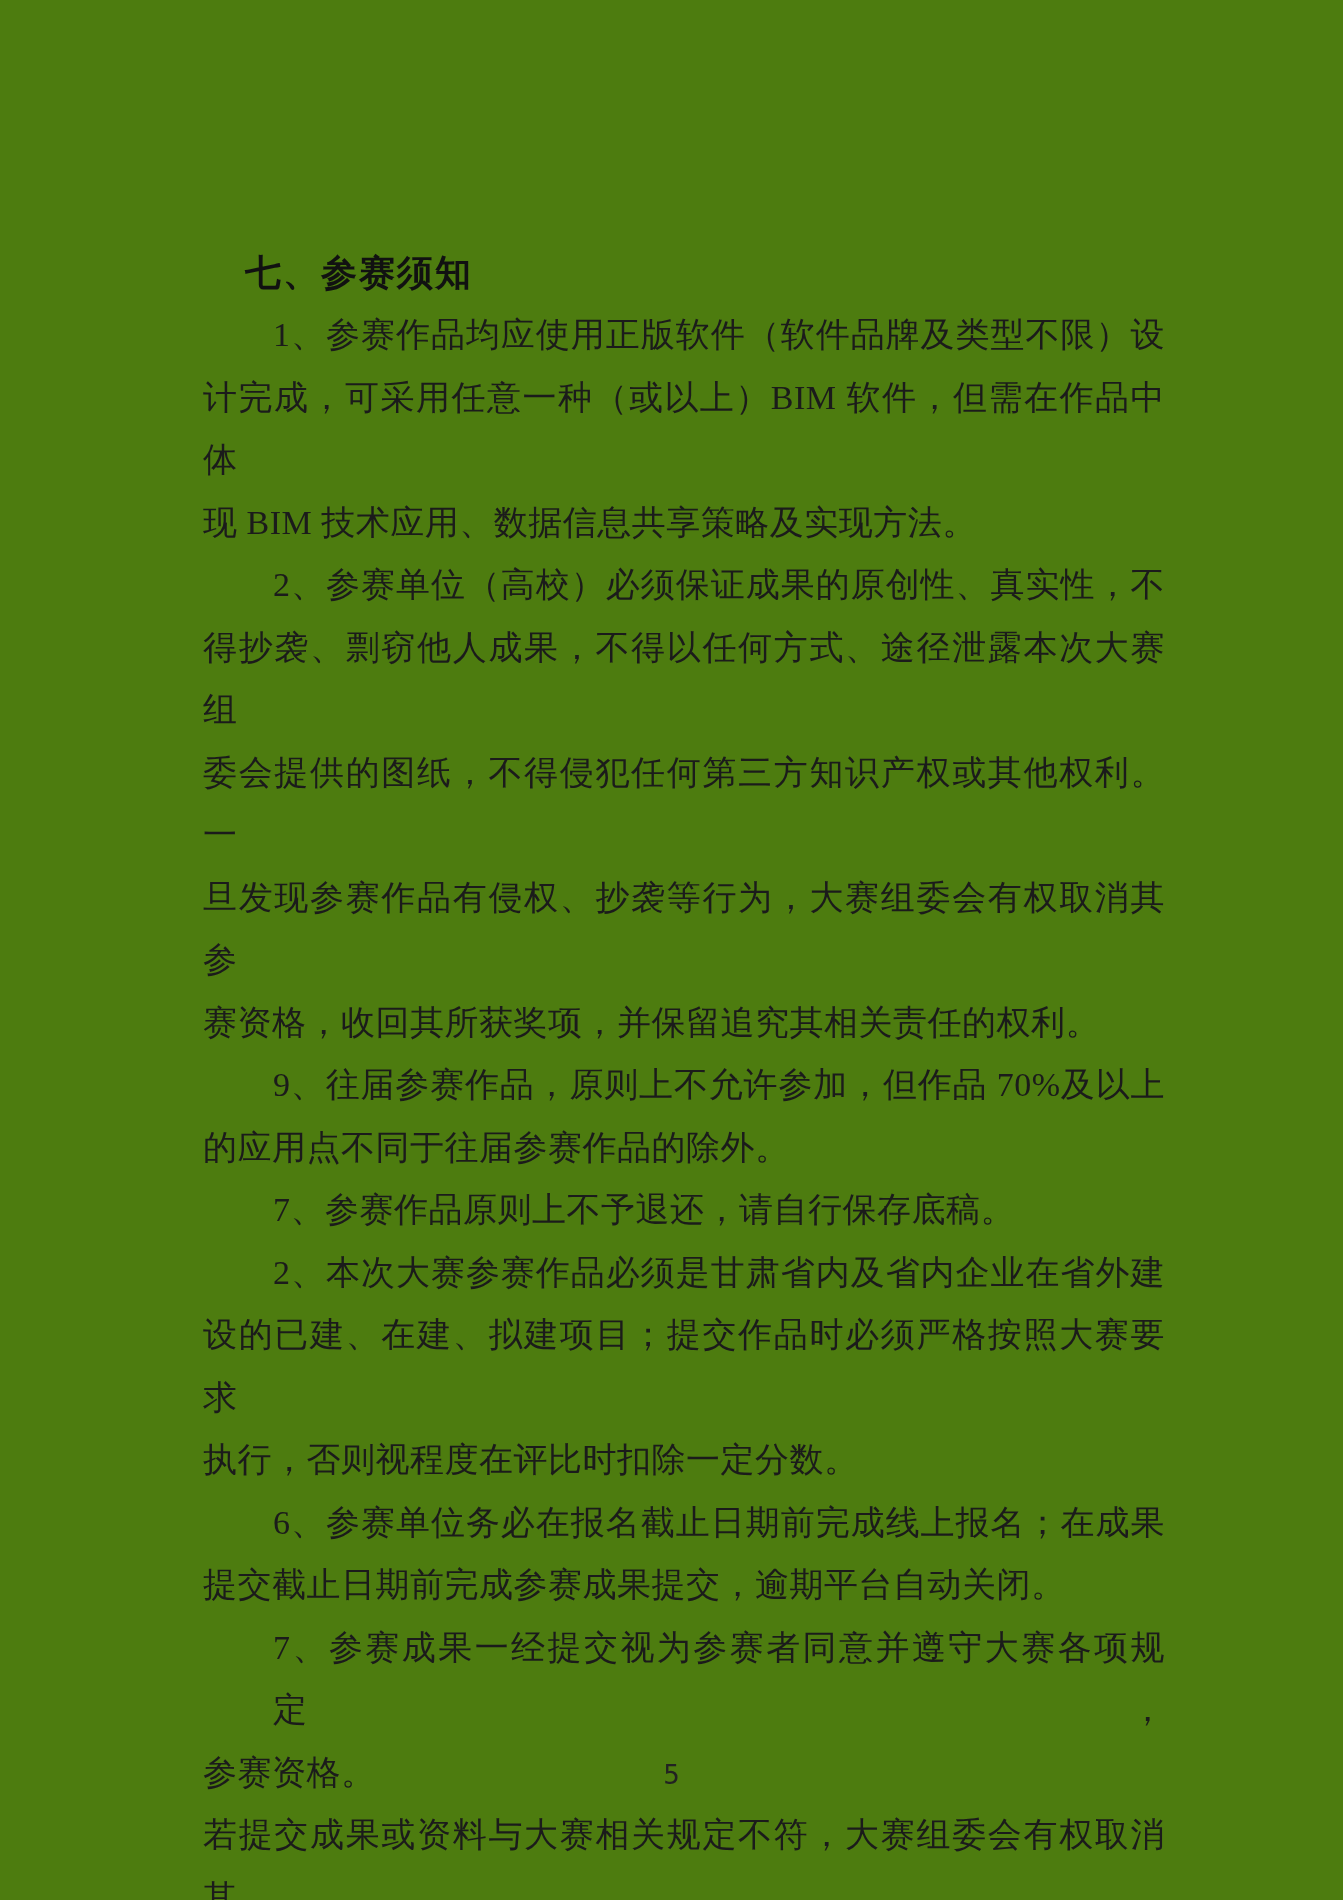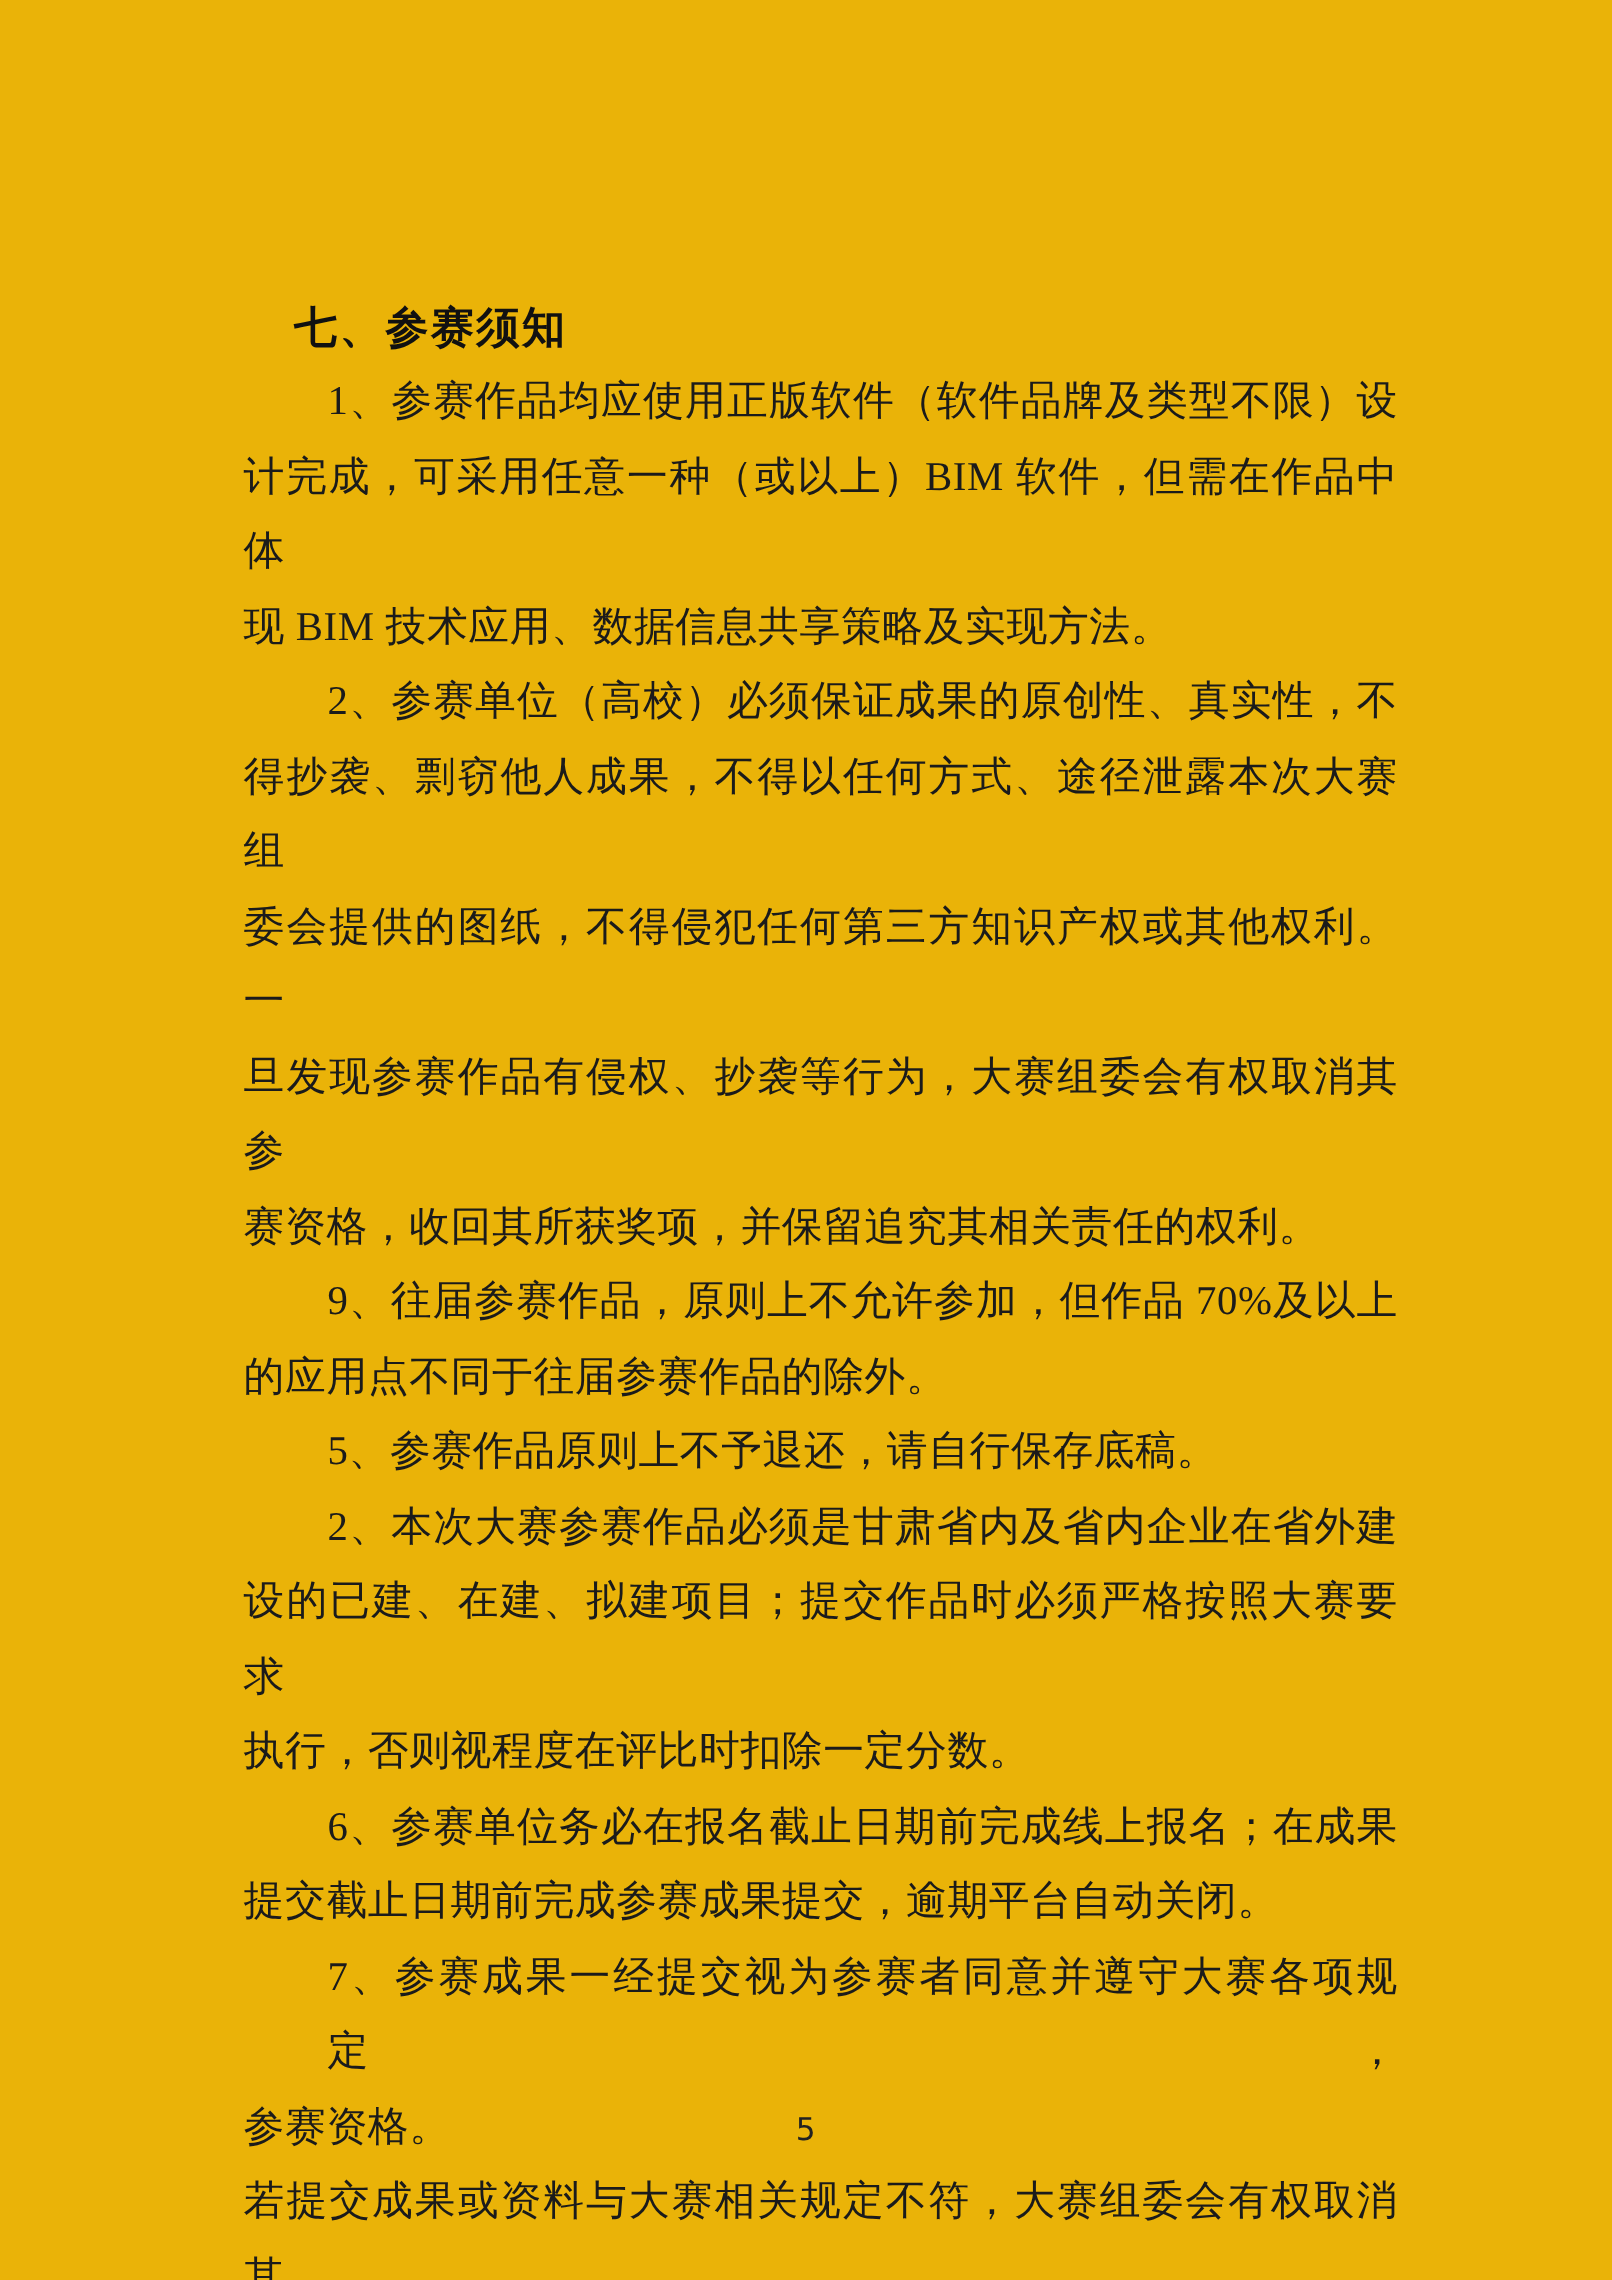--- a/index.html
+++ b/index.html
@@ -4,21 +4,21 @@
 <style>
   html, body { margin: 0; padding: 0; }
   body {
     width: 1343px; height: 1900px;
     background: #ffffff;
     position: relative;
     font-family: "Liberation Serif", "DejaVu Serif", serif;
     color: #1b1b1b;
     overflow: hidden;
   }
-  .page { position: absolute; inset: 0; background: #eab308; }
+  .page { position: absolute; inset: 0; background: #4d7c0f; }
   .content {
     position: absolute;
     left: 175px; top: 241px;
     width: 990px;
   }
   .heading {
     margin: 0;
     padding-left: 70px;
     font-family: "Liberation Sans", "DejaVu Sans", sans-serif;
     font-weight: 700;
@@ -60,21 +60,21 @@
     <div class="line indent just">1、参赛作品均应使用正版软件（软件品牌及类型不限）设</div>
     <div class="line just">计完成，可采用任意一种（或以上）BIM 软件，但需在作品中体</div>
     <div class="line">现 BIM 技术应用、数据信息共享策略及实现方法。</div>
     <div class="line indent just">2、参赛单位（高校）必须保证成果的原创性、真实性，不</div>
     <div class="line just">得抄袭、剽窃他人成果，不得以任何方式、途径泄露本次大赛组</div>
     <div class="line just">委会提供的图纸，不得侵犯任何第三方知识产权或其他权利。一</div>
     <div class="line just">旦发现参赛作品有侵权、抄袭等行为，大赛组委会有权取消其参</div>
     <div class="line">赛资格，收回其所获奖项，并保留追究其相关责任的权利。</div>
     <div class="line indent just">9、往届参赛作品，原则上不允许参加，但作品 70%及以上</div>
     <div class="line">的应用点不同于往届参赛作品的除外。</div>
-    <div class="line indent">5、参赛作品原则上不予退还，请自行保存底稿。</div>
+    <div class="line indent">7、参赛作品原则上不予退还，请自行保存底稿。</div>
     <div class="line indent just">2、本次大赛参赛作品必须是甘肃省内及省内企业在省外建</div>
     <div class="line just">设的已建、在建、拟建项目；提交作品时必须严格按照大赛要求</div>
     <div class="line">执行，否则视程度在评比时扣除一定分数。</div>
     <div class="line indent just">6、参赛单位务必在报名截止日期前完成线上报名；在成果</div>
     <div class="line">提交截止日期前完成参赛成果提交，逾期平台自动关闭。</div>
     <div class="line indent just">7、参赛成果一经提交视为参赛者同意并遵守大赛各项规定，</div>
     <div class="line">参赛资格。</div>
     <div class="line just">若提交成果或资料与大赛相关规定不符，大赛组委会有权取消其</div>
     <div class="line indent">2、大赛最终解释权归大赛组委会所有。</div>
   </div>

